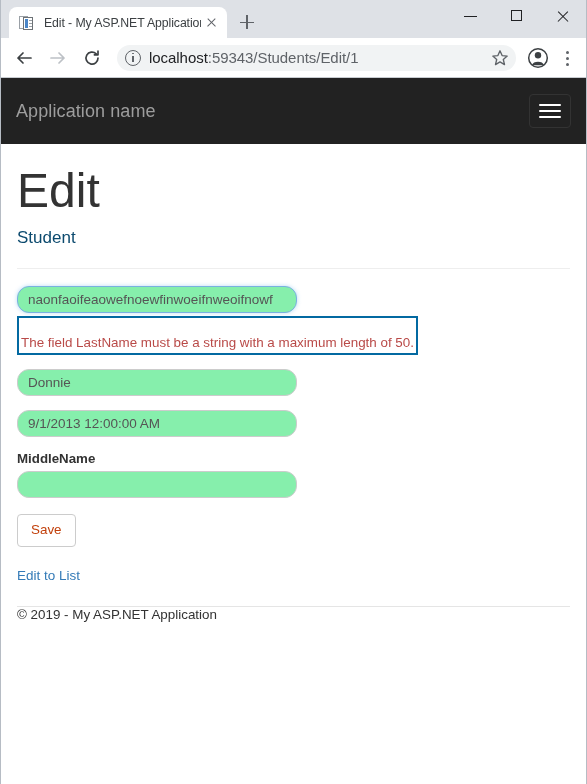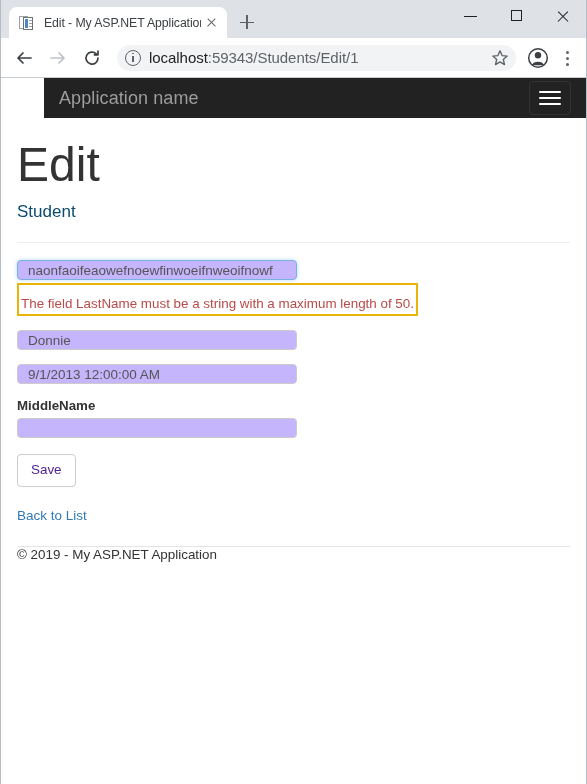--- a/index.html
+++ b/index.html
@@ -251,27 +251,26 @@
   
   .viewport {
     height: 705px;
     background: #ffffff;
     overflow: hidden;
     position: relative;
   }
 
   .navbar {
     background: #222222;
-    height: 40px;
+    height: 66px;
     display: flex;
     align-items: center;
     justify-content: space-between;
     padding: 0 15px;
     box-sizing: border-box;
-    margin-left: 43px;
   }
   .brand {
     color: #9d9d9d;
     font-size: 18px;
     letter-spacing: 0.1px;
   }
   .hamburger {
     width: 42px;
     height: 34px;
     border: 1px solid #333333;
@@ -322,60 +321,60 @@
   label.ctrl-label {
     display: block;
     font-size: 13.3px;
     font-weight: bold;
     color: #333333;
     margin-bottom: 5px;
   }
   input.form-control {
     display: block;
     width: 280px;
-    height: 20px;
+    height: 27px;
     box-sizing: border-box;
     border: 1px solid #cccccc;
-    border-radius: 4px;
+    border-radius: 12px;
     padding: 4px 10px;
     font-size: 13.5px;
     color: #555555;
     font-family: "Liberation Sans", sans-serif;
-    background: #c4b5fd;
+    background: #86efac;
     outline: none;
   }
   input.form-control.focused {
     border: 1px solid #79b1e0;
     box-shadow: 0 0 4px rgba(102,175,233,.45);
   }
 
   .error-wrap {
     display: inline-block;
     margin-top: 3px;
-    border: 2px solid #eab308;
-    padding: 11px 2px 1px 2px;
+    border: 2px solid #0369a1;
+    padding: 17px 2px 1px 2px;
     box-sizing: border-box;
   }
   .error-text {
     display: block;
     font-size: 13.4px;
     color: #b94a48;
     line-height: 1.25;
     white-space: nowrap;
   }
 
   .btn-save {
     margin-top: 16px;
     display: inline-block;
     background: #ffffff;
     border: 1px solid #cccccc;
     border-radius: 4px;
     padding: 6px 13px;
     font-size: 13.4px;
-    color: #4c1d95;
+    color: #c2410c;
     font-family: "Liberation Sans", sans-serif;
     line-height: 1.4;
   }
 
   .back-link-wrap { margin-top: 19px; }
   a.back-link {
     font-size: 13.5px;
     color: #337ab7;
     text-decoration: none;
   }
@@ -494,20 +493,20 @@
 
         <div class="form-group">
           <label class="ctrl-label">MiddleName</label>
           <input class="form-control" type="text" value="" style="">
         </div>
 
         <input class="btn-save" type="button" value="Save" style="">
       </form>
 
       <div class="back-link-wrap">
-        <a class="back-link" href="#">Back to List</a>
+        <a class="back-link" href="#">Edit to List</a>
       </div>
 
       <hr class="footer-rule">
       <div class="footer-text">© 2019 - My ASP.NET Application</div>
     </div>
   </div>
 </div>
 
 </body></html>

